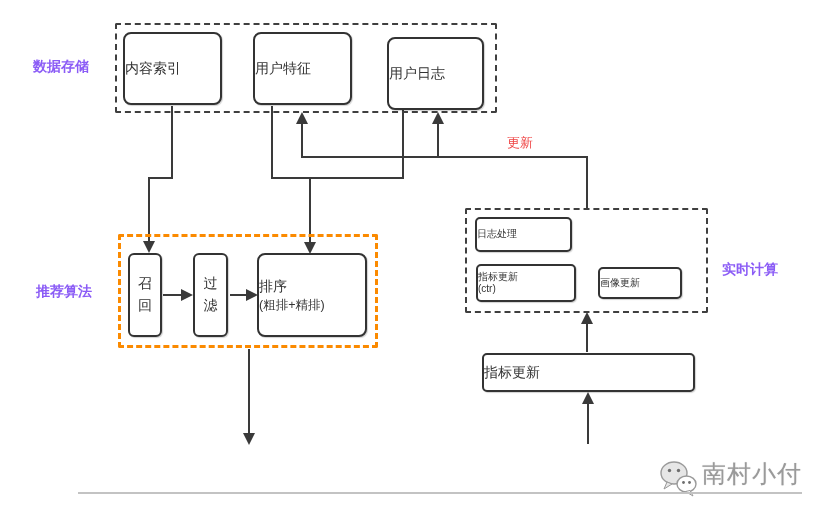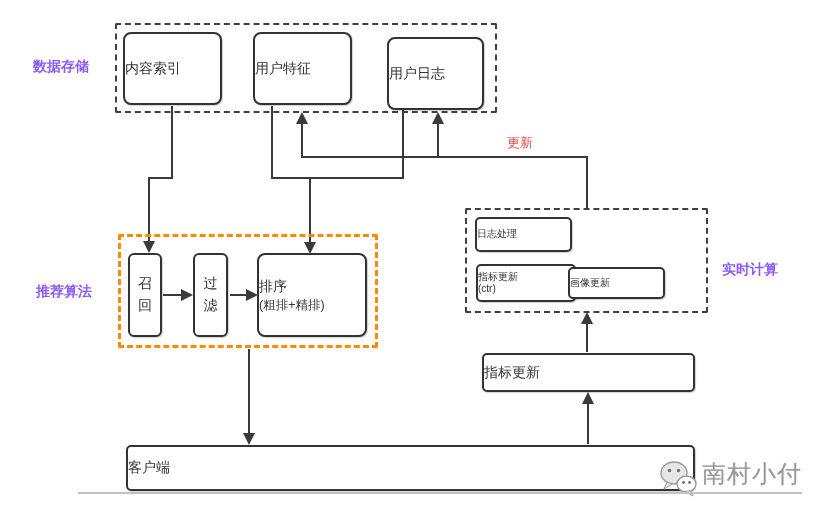--- a/index.html
+++ b/index.html
@@ -89,29 +89,26 @@
     <span class="sub">(粗排+精排)</span>
   </div>
 
   <div class="node small" style="left:475px;top:217px;width:97px;height:35px">
     <span>日志处理</span>
   </div>
   <div class="node small" style="left:476px;top:264px;width:100px;height:38px">
     <span>指标更新</span>
     <span>(ctr)</span>
   </div>
-  <div class="node small" style="left:568px;top:267px;width:97px;height:32px">
+  <div class="node small" style="left:598px;top:267px;width:84px;height:32px">
     <span>画像更新</span>
   </div>
 
   <div class="node small" style="left:482px;top:353px;width:213px;height:39px;font-size:14px">
     <span>指标更新</span>
-  </div>
-  <div class="node small" style="left:126px;top:445px;width:569px;height:46px;font-size:14px">
-    <span>客户端</span>
   </div>
 
   <div class="edgelabel" style="left:507px;top:134px">更新</div>
 
   <div class="watermark">
     <span>
       <svg width="40" height="40" viewBox="0 0 40 40">
         <ellipse cx="16" cy="15" rx="13" ry="11" fill="#e6e6e6" stroke="#9a9a9a" stroke-width="1.4"></ellipse>
         <path d="M9,24 L6,31 L14,26 Z" fill="#e6e6e6" stroke="#9a9a9a" stroke-width="1"></path>
         <circle cx="11.5" cy="12.5" r="1.7" fill="#6e6e6e"></circle>

